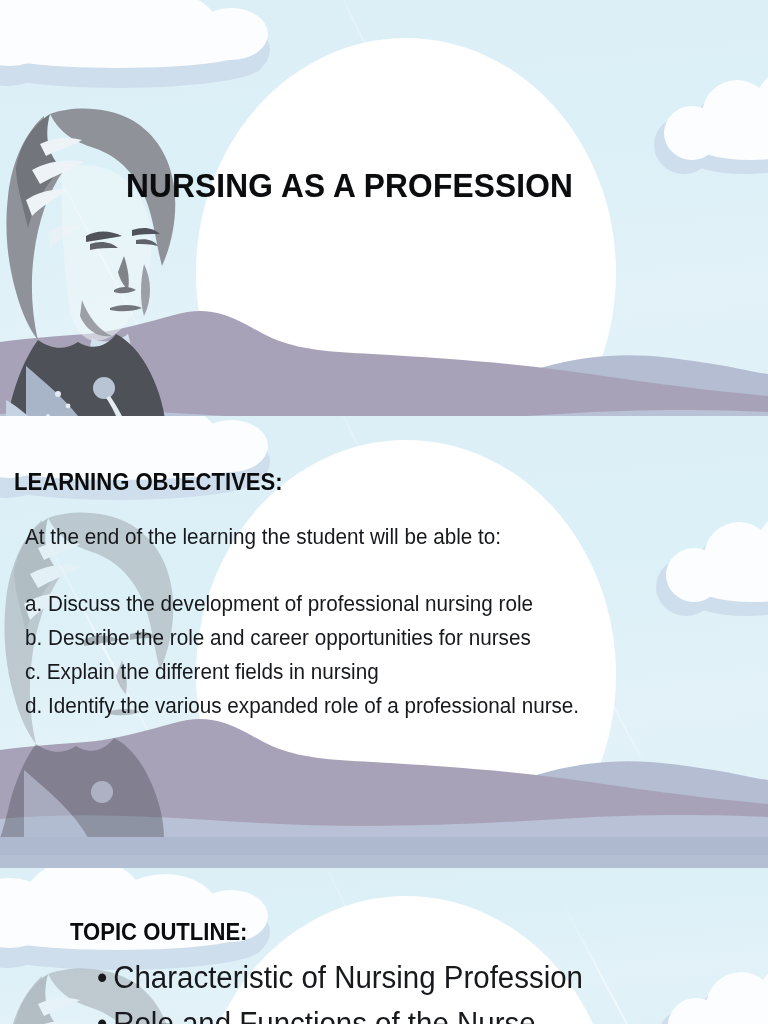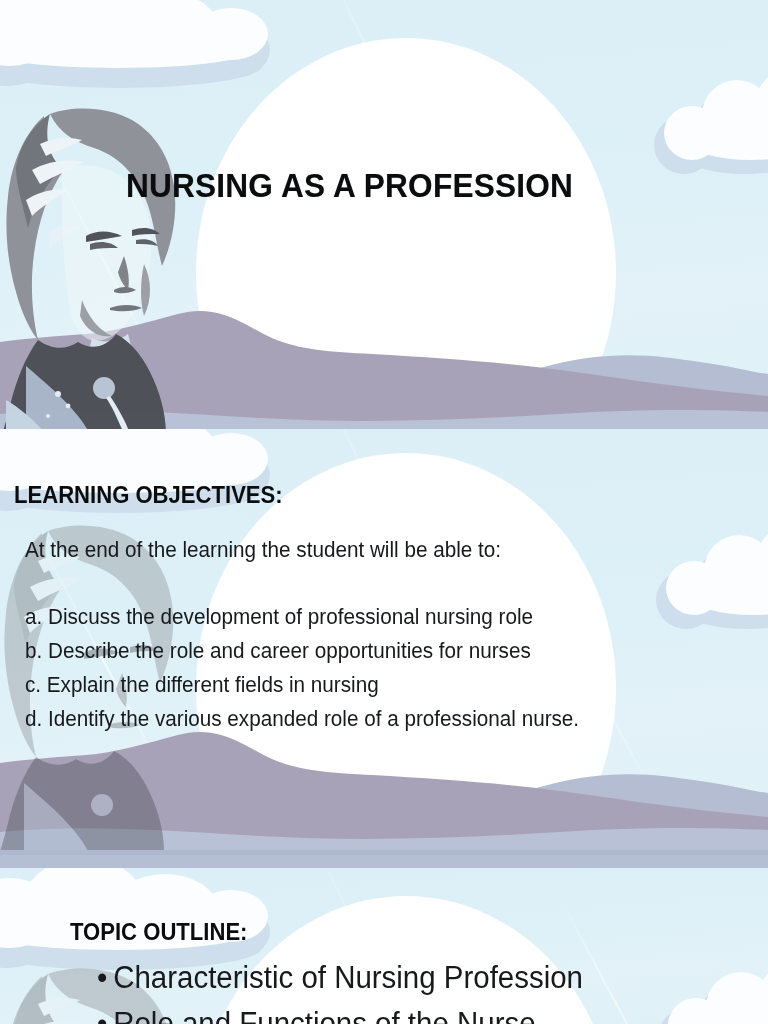--- a/index.html
+++ b/index.html
@@ -17,21 +17,21 @@
   }
 
   
   .slide{
     position:absolute;
     left:0; width:768px;
     overflow:hidden;
     background:#dcf0f7;
   }
   #slide1{ top:0;   height:432px; }
-  #slide2{ top:429px; height:421px;text-decoration:underline; }
+  #slide2{ top:416px; height:421px;text-decoration:underline; }
   #slide3{ top:868px; height:156px; }
 
   .sep{
     position:absolute; left:0; width:768px; height:2px;
     background:#aeb9cf;
   }
   #gap1{ position:absolute; left:0; top:432px; width:768px; height:2px; background:#b4bfd3; }
   #gap2{ position:absolute; left:0; top:855px; width:768px; height:13px; background:#b4bfd3; }
 
   

